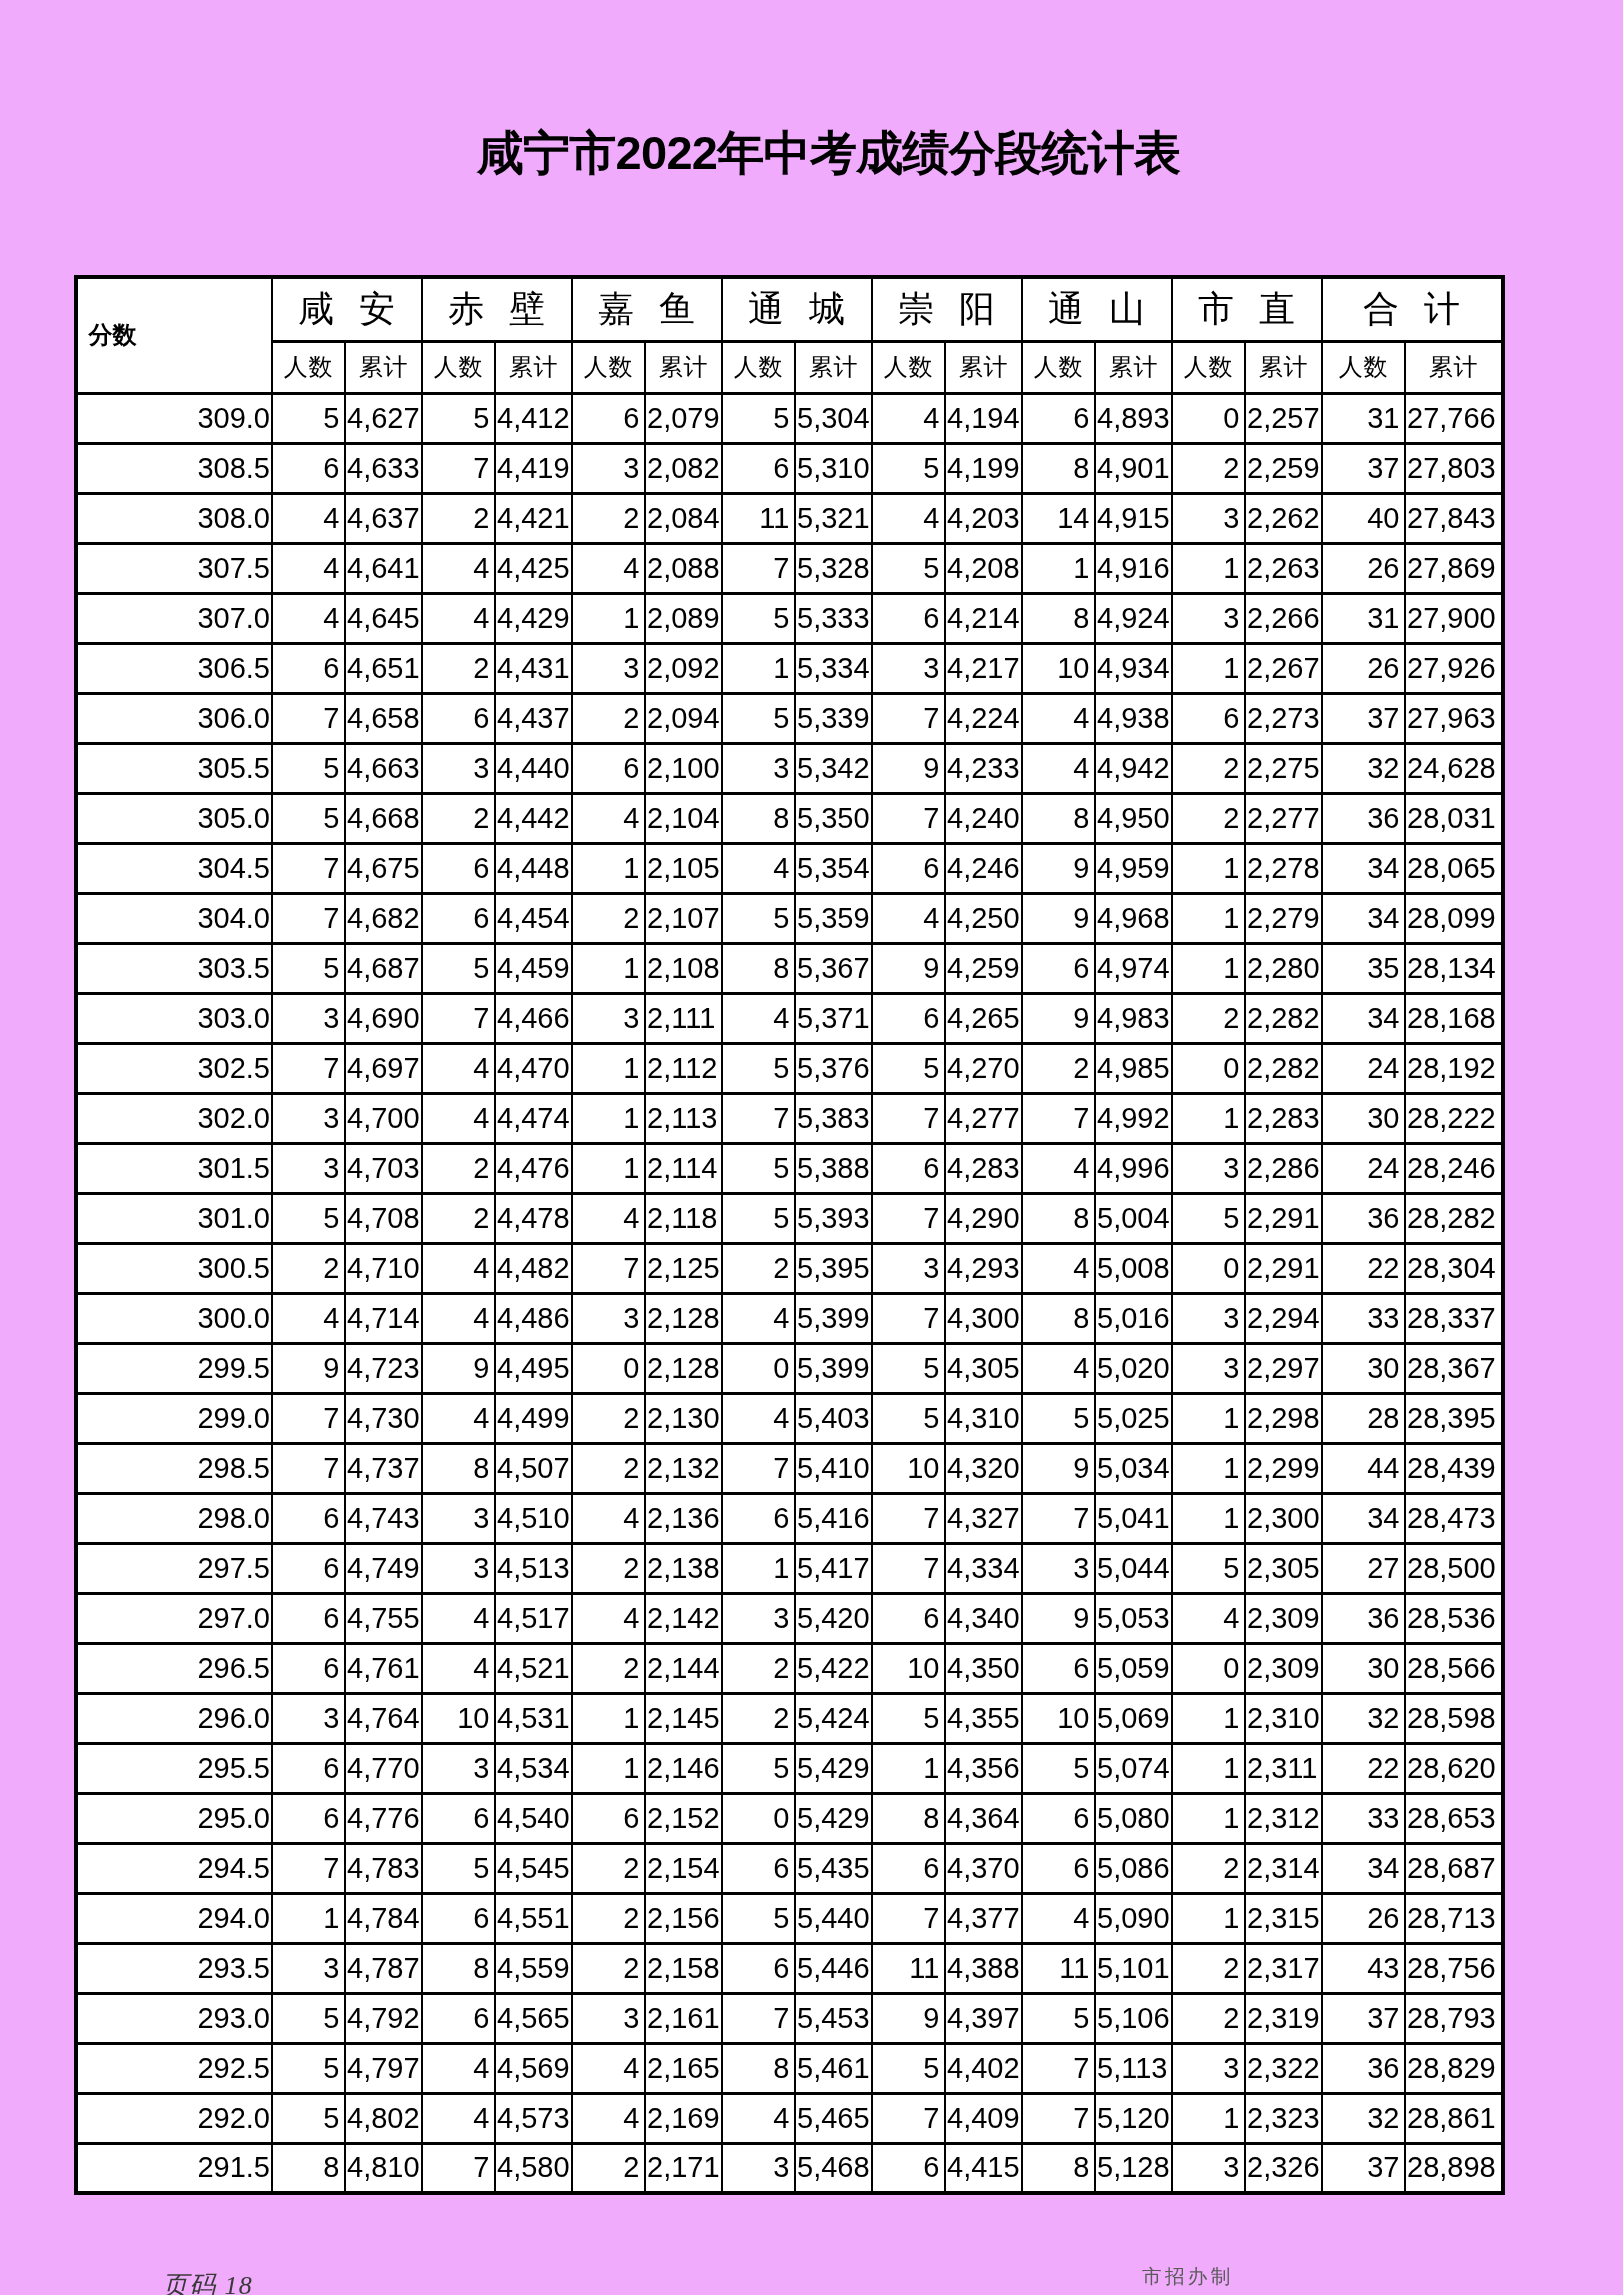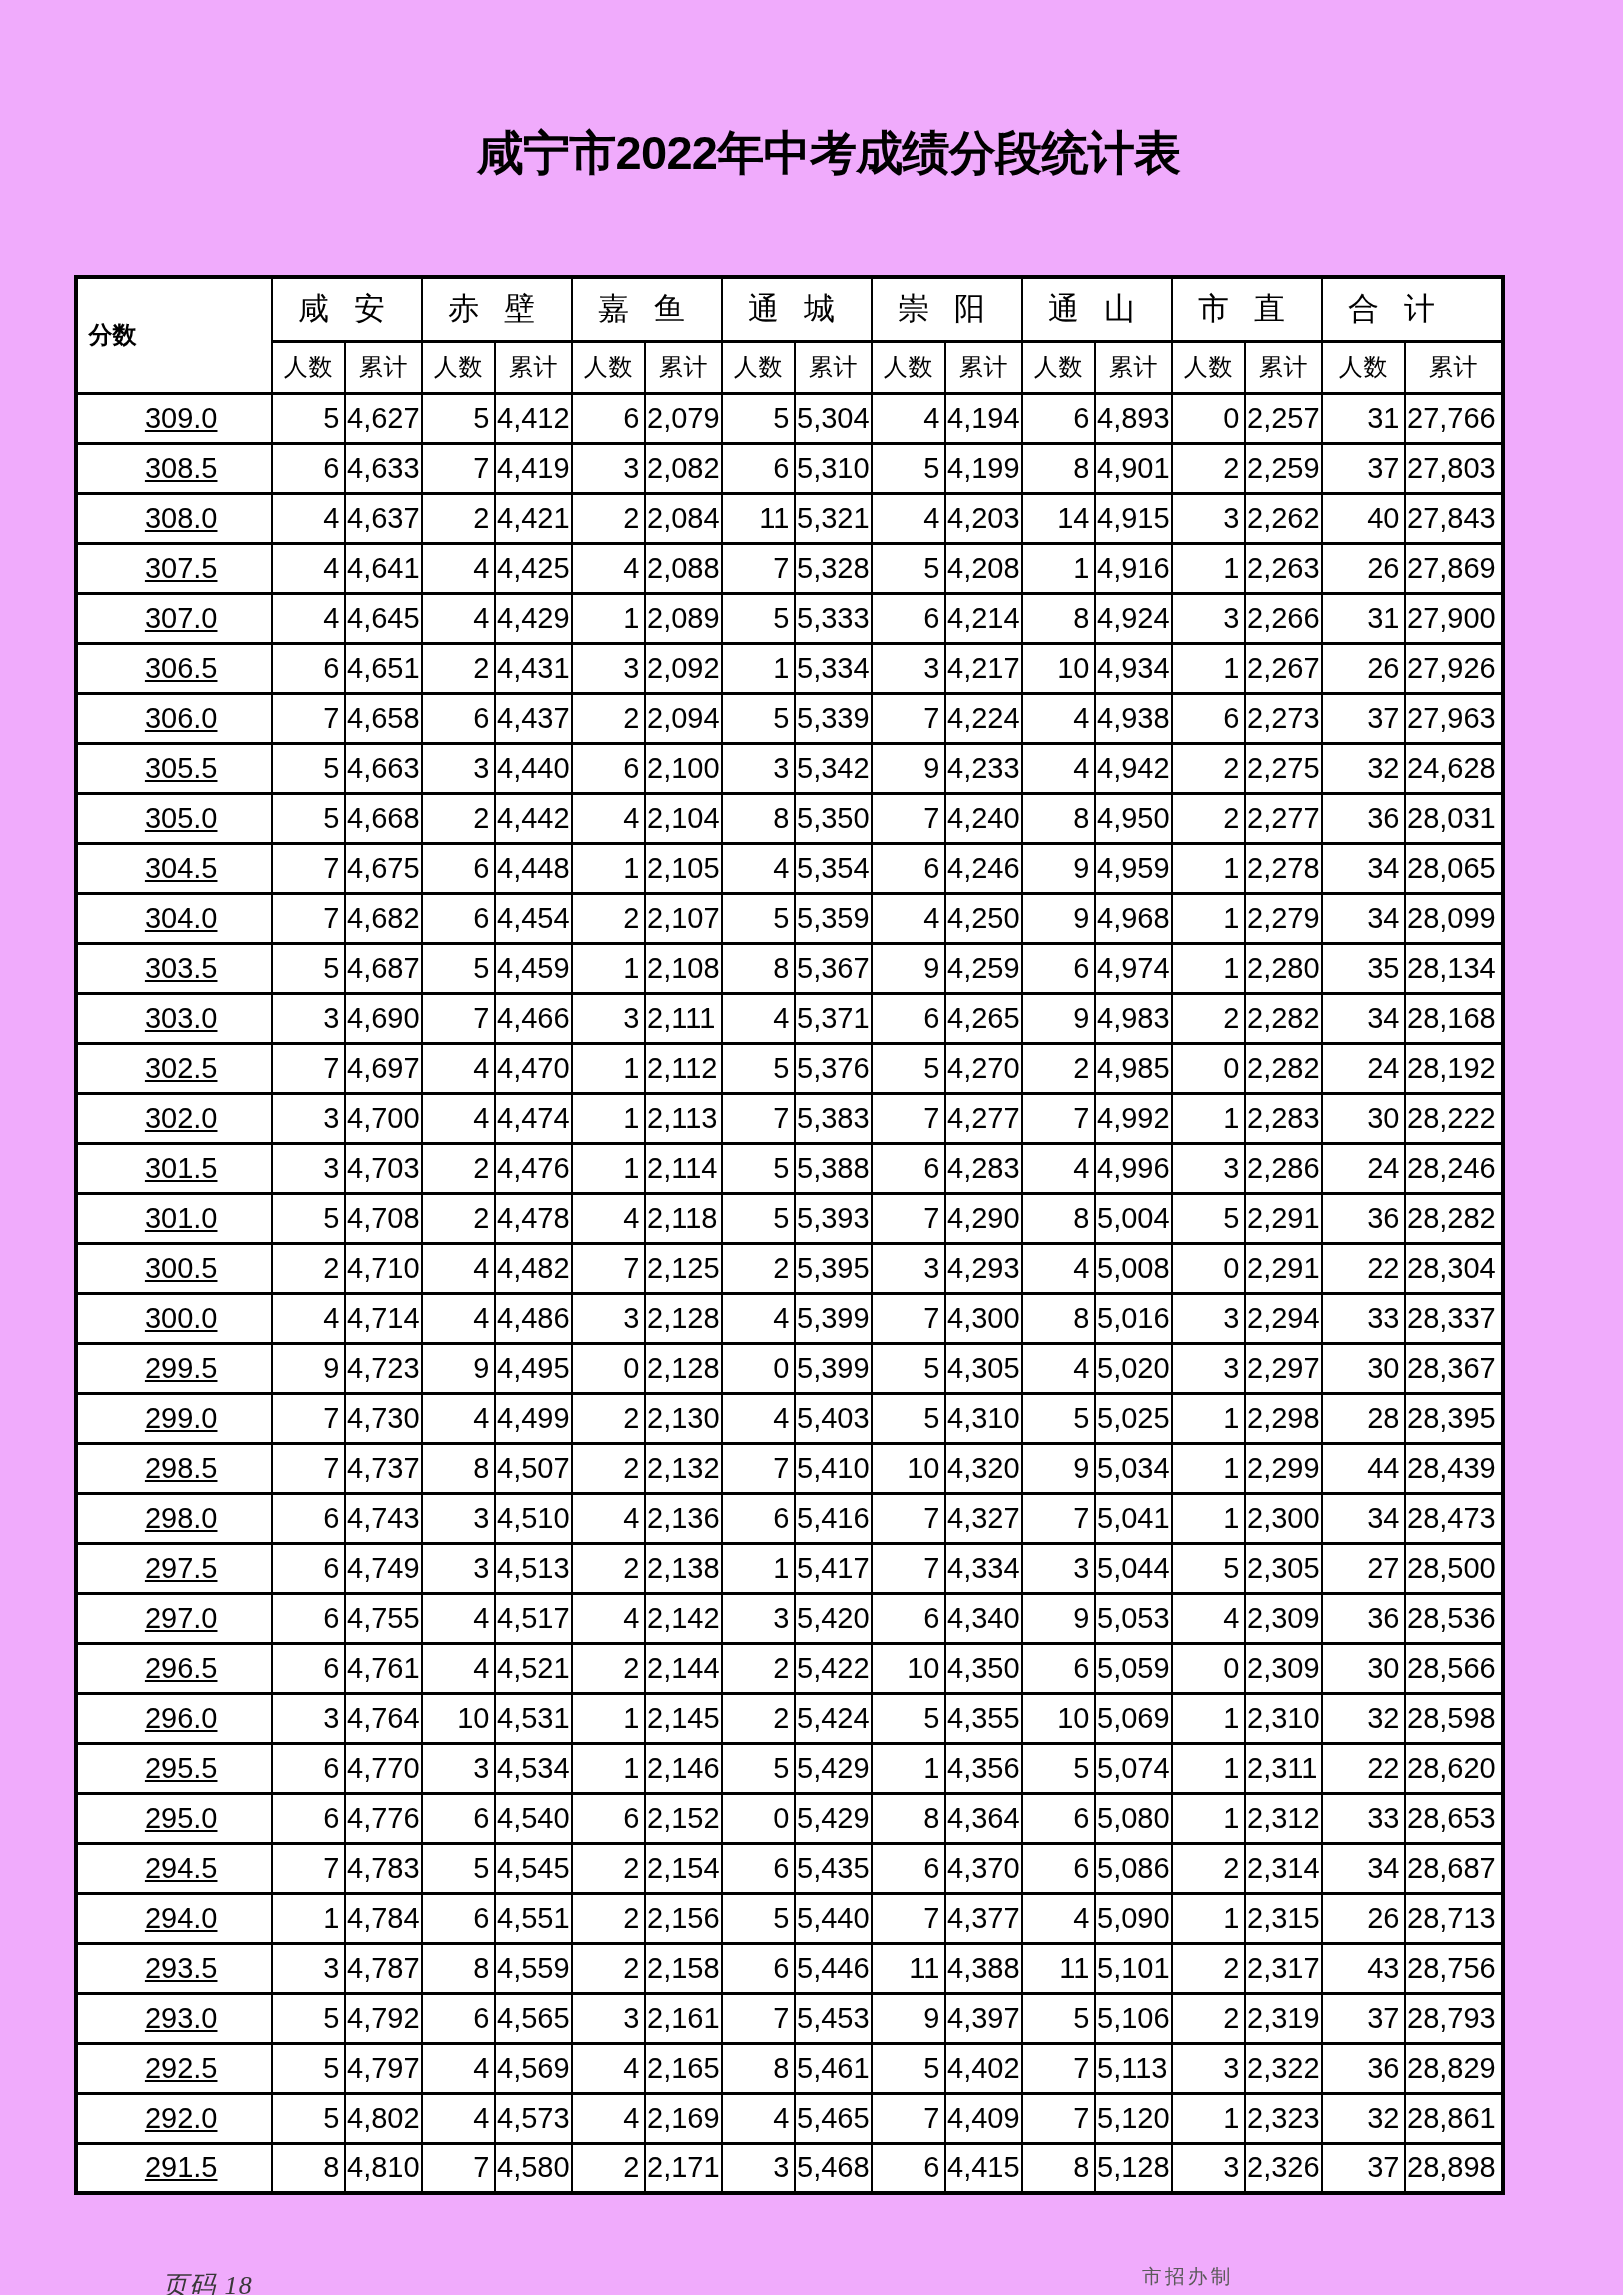--- a/index.html
+++ b/index.html
@@ -49,40 +49,39 @@
   th.score-th {
     font-family: "Liberation Serif", serif;
     font-size: 24px;
     font-weight: 700;
     text-align: left;
     padding-left: 10.5px;
     vertical-align: middle;
   }
   th.group-th {
     font-family: "Liberation Serif", serif;
-    font-size: 31px;
+    font-size: 36px;
     font-weight: 400;
-    text-align: left;
+    text-align: center;
     vertical-align: middle;
     letter-spacing: 25px;
     padding-left: 25px;
   }
   th.sub-th {
     font-family: "Liberation Serif", serif;
     font-size: 24px;
     font-weight: 400;
     vertical-align: middle;
     letter-spacing: 0.7px;
   }
   td.score-cell {
     font-size: 29px;
-    text-align: center;
+    text-align: right;
     padding-left: 14.4px;
     vertical-align: middle;
-    text-decoration: underline;
   }
   td.count-cell {
     font-size: 29px;
     text-align: right;
     padding-right: 4.6px;
     vertical-align: middle;
   }
   td.cum-cell {
     font-size: 29px;
     text-align: right;

